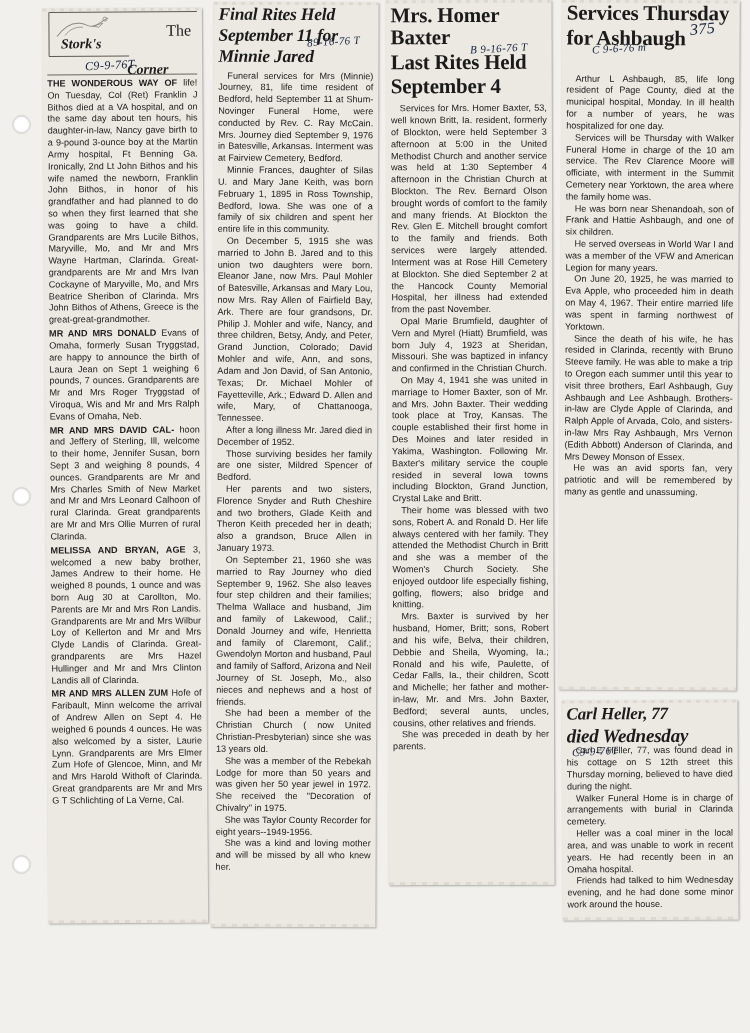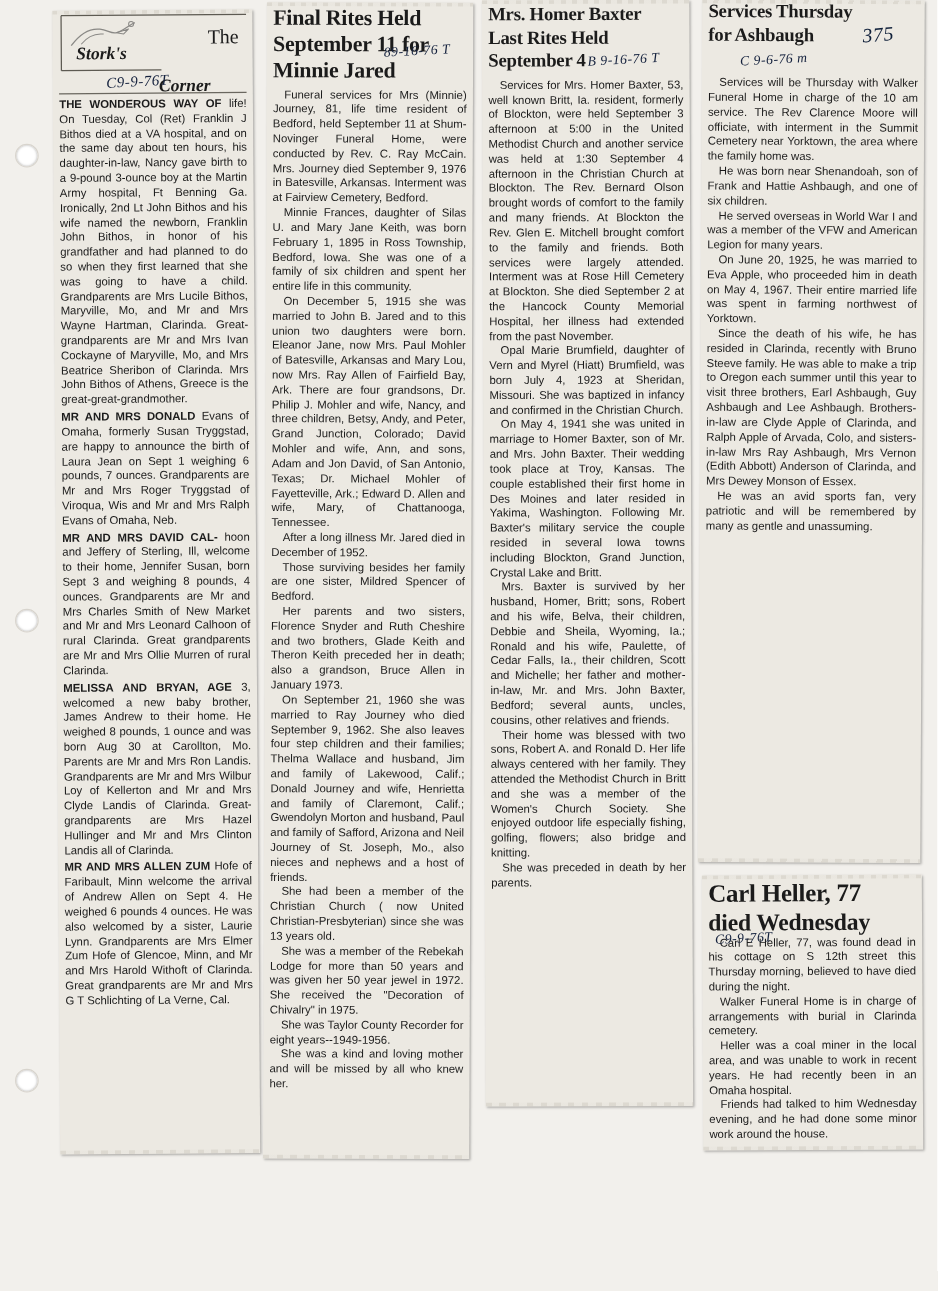--- a/index.html
+++ b/index.html
@@ -48,22 +48,22 @@
   .clip .inner {
     padding: 3px 5px 4px 5px;
   }
   .hl {
     font-family: "Liberation Serif", serif;
     font-weight: bold;
     line-height: 1.04;
     letter-spacing: -0.2px;
     margin: 0 0 3px 0;
   }
-  .hl.big { font-size: 17.5px; }
-  .hl.mid { font-size: 15px; }
+  .hl.big { font-size: 17.5px; font-style: italic; }
+  .hl.mid { font-size: 21px; }
   .body {
     font-family: "Liberation Sans", sans-serif;
     font-size: 9.1px;
     line-height: 1.30;
     text-align: justify;
     text-justify: inter-word;
     margin: 0;
     hyphens: auto;
   }
   .body p { margin: 0 0 0 0; text-indent: 9px; }
@@ -188,52 +188,53 @@
   <div class="clip" style="left:387px; top:0px; width:166px; height:885px; transform:rotate(-0.2deg);">
     <div class="tearline-top"></div>
     <div class="inner" style="padding-top:5px;">
       <div class="hl mid">Mrs. Homer Baxter</div>
       <div class="hl mid">Last Rites Held</div>
       <div class="hl mid" style="margin-bottom:5px;">September 4</div>
       <div class="body">
         <p>Services for Mrs. Homer Baxter, 53, well known Britt, Ia. resident, formerly of Blockton, were held September 3 afternoon at 5:00 in the United Methodist Church and another service was held at 1:30 September 4 afternoon in the Christian Church at Blockton. The Rev. Bernard Olson brought words of comfort to the family and many friends. At Blockton the Rev. Glen E. Mitchell brought comfort to the family and friends. Both services were largely attended. Interment was at Rose Hill Cemetery at Blockton. She died September 2 at the Hancock County Memorial Hospital, her illness had extended from the past November.</p>
         <p>Opal Marie Brumfield, daughter of Vern and Myrel (Hiatt) Brumfield, was born July 4, 1923 at Sheridan, Missouri. She was baptized in infancy and confirmed in the Christian Church.</p>
         <p>On May 4, 1941 she was united in marriage to Homer Baxter, son of Mr. and Mrs. John Baxter. Their wedding took place at Troy, Kansas. The couple established their first home in Des Moines and later resided in Yakima, Washington. Following Mr. Baxter's military service the couple resided in several Iowa towns including Blockton, Grand Junction, Crystal Lake and Britt.</p>
+        <p>Their home was blessed with two sons, Robert A. and Ronald D. Her life always centered with her family. They attended the Methodist Church in Britt and she was a member of the Women's Church Society. She enjoyed outdoor life especially fishing, golfing, flowers; also bridge and knitting.</p>
         <p>Mrs. Baxter is survived by her husband, Homer, Britt; sons, Robert and his wife, Belva, their children, Debbie and Sheila, Wyoming, Ia.; Ronald and his wife, Paulette, of Cedar Falls, Ia., their children, Scott and Michelle; her father and mother-in-law, Mr. and Mrs. John Baxter, Bedford; several aunts, uncles, cousins, other relatives and friends.</p>
-        <p>Their home was blessed with two sons, Robert A. and Ronald D. Her life always centered with her family. They attended the Methodist Church in Britt and she was a member of the Women's Church Society. She enjoyed outdoor life especially fishing, golfing, flowers; also bridge and knitting.</p>
         <p>She was preceded in death by her parents.</p>
       </div>
     </div>
     <div class="tearline-bot"></div>
   </div>
   <div class="ink" style="left:470px; top:42px; font-size:11px;">B 9-16-76 T</div>
 
   <div class="clip" style="left:560px; top:0px; width:178px; height:690px; transform:rotate(0.3deg);">
     <div class="tearline-top"></div>
     <div class="inner" style="padding-top:3px;">
       <div class="hl mid">Services Thursday</div>
       <div class="hl mid" style="margin-bottom:24px;">for Ashbaugh</div>
       <div class="body">
+        <p>Arthur L Ashbaugh, 85, life long resident of Page County, died at the municipal hospital, Monday. In ill health for a number of years, he was hospitalized for one day.</p>
         <p>Services will be Thursday with Walker Funeral Home in charge of the 10 am service. The Rev Clarence Moore will officiate, with interment in the Summit Cemetery near Yorktown, the area where the family home was.</p>
         <p>He was born near Shenandoah, son of Frank and Hattie Ashbaugh, and one of six children.</p>
         <p>He served overseas in World War I and was a member of the VFW and American Legion for many years.</p>
         <p>On June 20, 1925, he was married to Eva Apple, who proceeded him in death on May 4, 1967. Their entire married life was spent in farming northwest of Yorktown.</p>
         <p>Since the death of his wife, he has resided in Clarinda, recently with Bruno Steeve family. He was able to make a trip to Oregon each summer until this year to visit three brothers, Earl Ashbaugh, Guy Ashbaugh and Lee Ashbaugh. Brothers-in-law are Clyde Apple of Clarinda, and Ralph Apple of Arvada, Colo, and sisters-in-law Mrs Ray Ashbaugh, Mrs Vernon (Edith Abbott) Anderson of Clarinda, and Mrs Dewey Monson of Essex.</p>
         <p>He was an avid sports fan, very patriotic and will be remembered by many as gentle and unassuming.</p>
       </div>
     </div>
     <div class="tearline-bot"></div>
   </div>
   <div class="ink dark" style="left:690px; top:20px; font-size:16px; transform:rotate(-5deg);">375</div>
   <div class="ink" style="left:592px; top:42px; font-size:11px;">C 9-6-76 m</div>
 
   <div class="clip" style="left:562px; top:700px; width:176px; height:220px; transform:rotate(-0.3deg);">
     <div class="tearline-top"></div>
     <div class="inner" style="padding-top:5px;">
-      <div class="hl big" style="font-size:20px;">Carl Heller, 77</div>
+      <div class="hl big" style="font-size:17px;">Carl Heller, 77</div>
       <div class="hl big" style="font-size:19px; margin-bottom:0;">died Wednesday</div>
       <div class="body">
         <p>Carl E Heller, 77, was found dead in his cottage on S 12th street this Thursday morning, believed to have died during the night.</p>
         <p>Walker Funeral Home is in charge of arrangements with burial in Clarinda cemetery.</p>
         <p>Heller was a coal miner in the local area, and was unable to work in recent years. He had recently been in an Omaha hospital.</p>
         <p>Friends had talked to him Wednesday evening, and he had done some minor work around the house.</p>
       </div>
     </div>
     <div class="tearline-bot"></div>
   </div>

